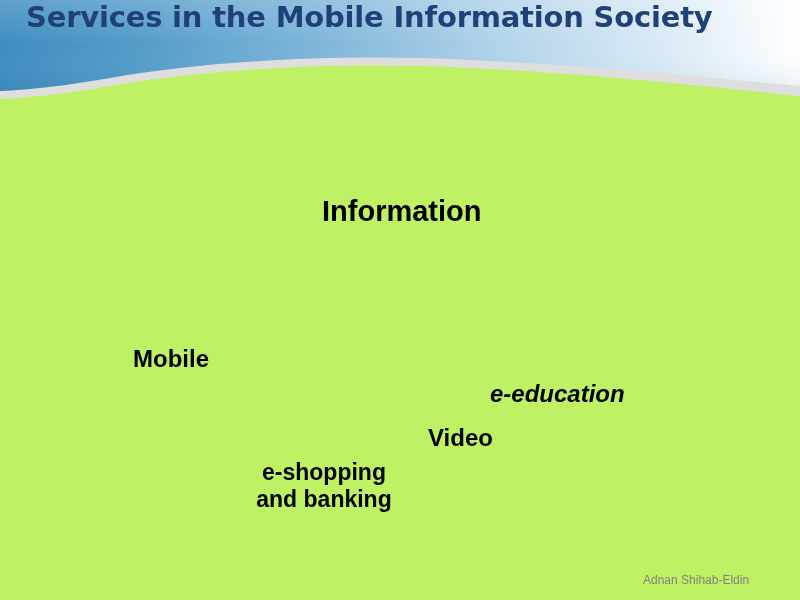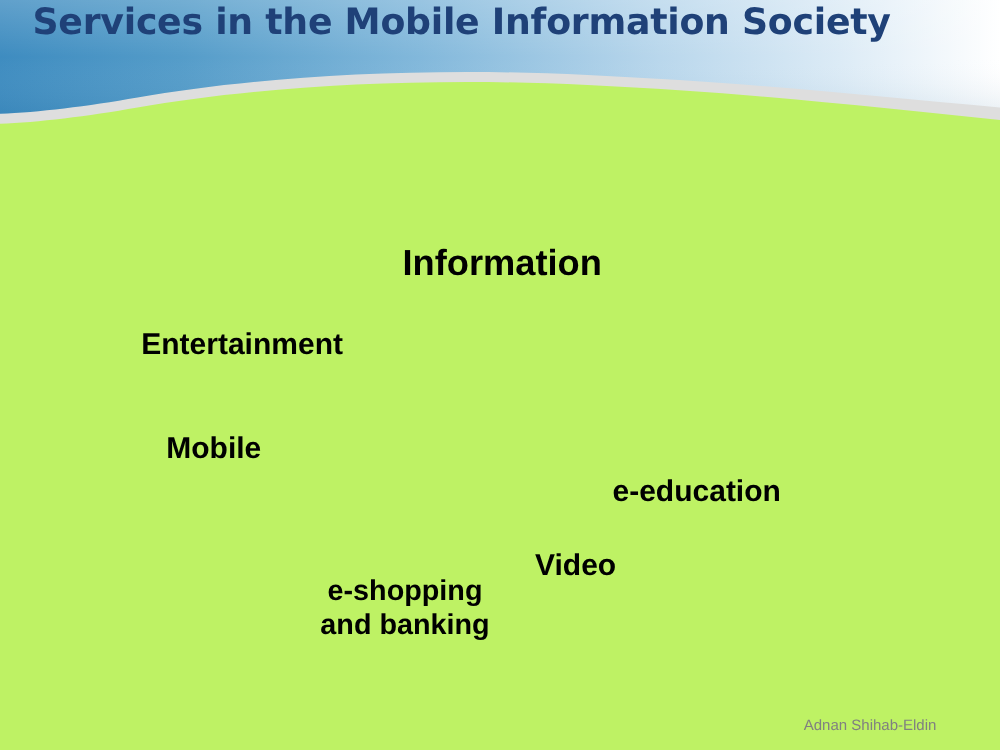--- a/index.html
+++ b/index.html
@@ -81,24 +81,25 @@
     top: 344px;
     font-size: 24px;
     line-height: 29px;
   }
   #label-eeducation {
     left: 490px;
     top: 379px;
     width: 135px;
     font-size: 24px;
     line-height: 30px;
+    font-style: italic;
   }
   #label-video {
     left: 428px;
-    top: 438px;
+    top: 423px;
     font-size: 24px;
     line-height: 29px;
   }
   #label-eshopping {
     left: 239px;
     top: 459px;
     width: 170px;
     font-size: 23px;
     line-height: 27px;
     text-align: center;
@@ -154,21 +155,20 @@
                C700,77 600,66 470,60
                C330,53 200,62 110,78
                C70,85 30,90 0,91 Z" fill="url(#banner-grad-v)"></path>
     </svg>
   </div>
 
   <h1 id="slide-title">Services in the Mobile Information Society</h1>
 
   <div class="cloud-label" id="label-information">Information</div>
 
-  <div class="cloud-label" id="label-entertainment">Entertainment</div>
 
 
   <div class="cloud-label" id="label-voice">Mobile</div>
 
   <div class="cloud-label" id="label-eeducation">e-education</div>
 
   <div class="cloud-label" id="label-video">Video</div>
 
   <div class="cloud-label" id="label-eshopping">e-shopping and banking</div>
 

